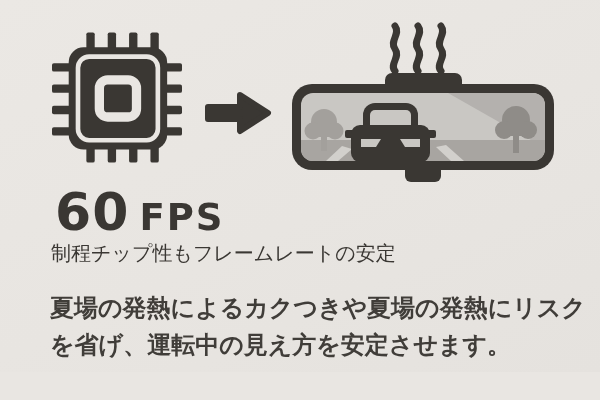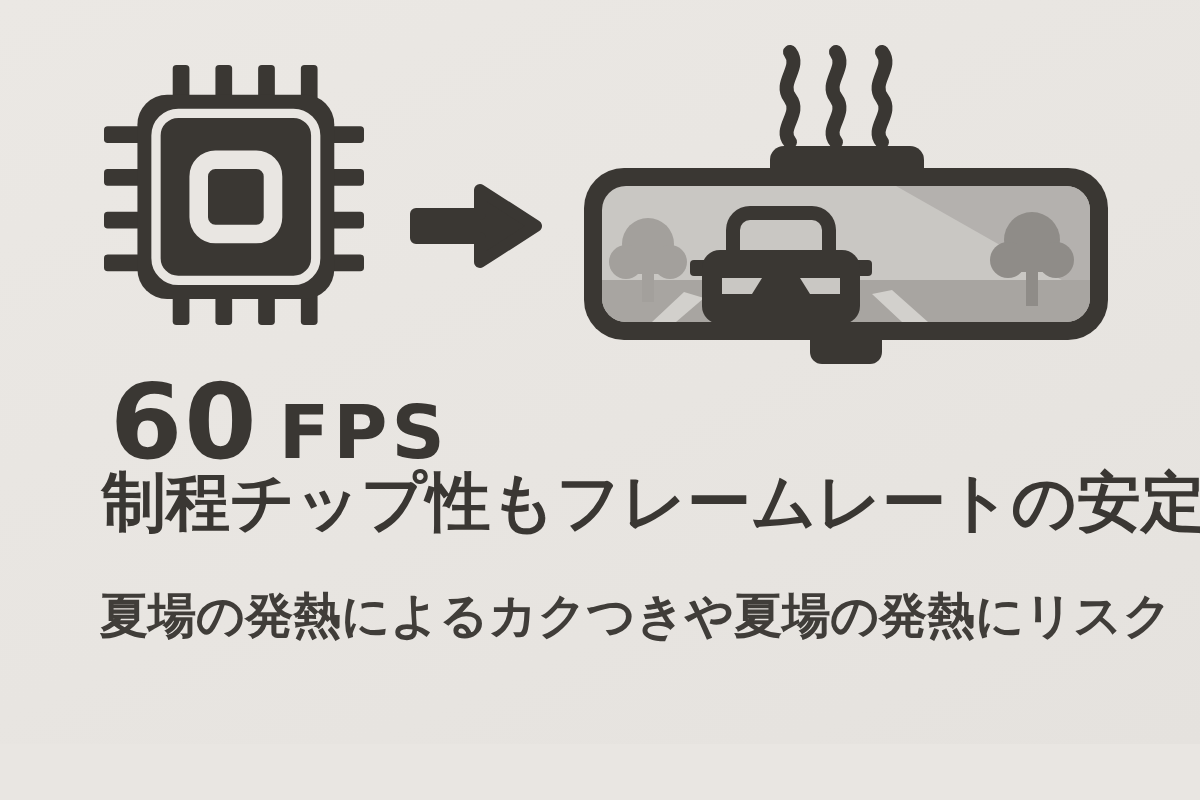--- a/index.html
+++ b/index.html
@@ -27,22 +27,22 @@
   #arrow-icon{left:203px;top:90px;}
   #mirror-icon{left:288px;top:20px;}
   .stat{
     position:absolute;left:55px;top:184px;
     display:flex;align-items:baseline;gap:10px;
     color:var(--ink);
   }
   .stat .value{font-size:52px;font-weight:800;letter-spacing:1px;line-height:1.1;}
   .stat .unit{font-size:37px;font-weight:700;letter-spacing:2px;line-height:1.1;}
   .heading{
-    position:absolute;left:51px;top:230px;width:540px;
-    font-size:32px;font-weight:700;color:var(--ink);
+    position:absolute;left:51px;top:240px;width:540px;
+    font-size:20px;font-weight:400;color:var(--ink);
     letter-spacing:0px;white-space:nowrap;
   }
   .body-copy{
     position:absolute;left:50px;top:290px;width:540px;
     font-size:24px;font-weight:600;color:#403d39;
     line-height:37px;letter-spacing:0px;
   }
   .body-copy .line{white-space:nowrap;}
 </style>
 </head>
@@ -144,15 +144,16 @@
 
   <div class="stat">
     <span class="value">60</span>
     <span class="unit">FPS</span>
   </div>
 
   <div class="heading">制程チップ性もフレームレートの安定</div>
 
   <div class="body-copy">
     <div class="line">夏場の発熱によるカクつきや夏場の発熱にリスク</div>
+    <div class="line">を省げ、運転中の見え方を安定させます。</div>
   </div>
 
 </div>
 
 </body></html>

